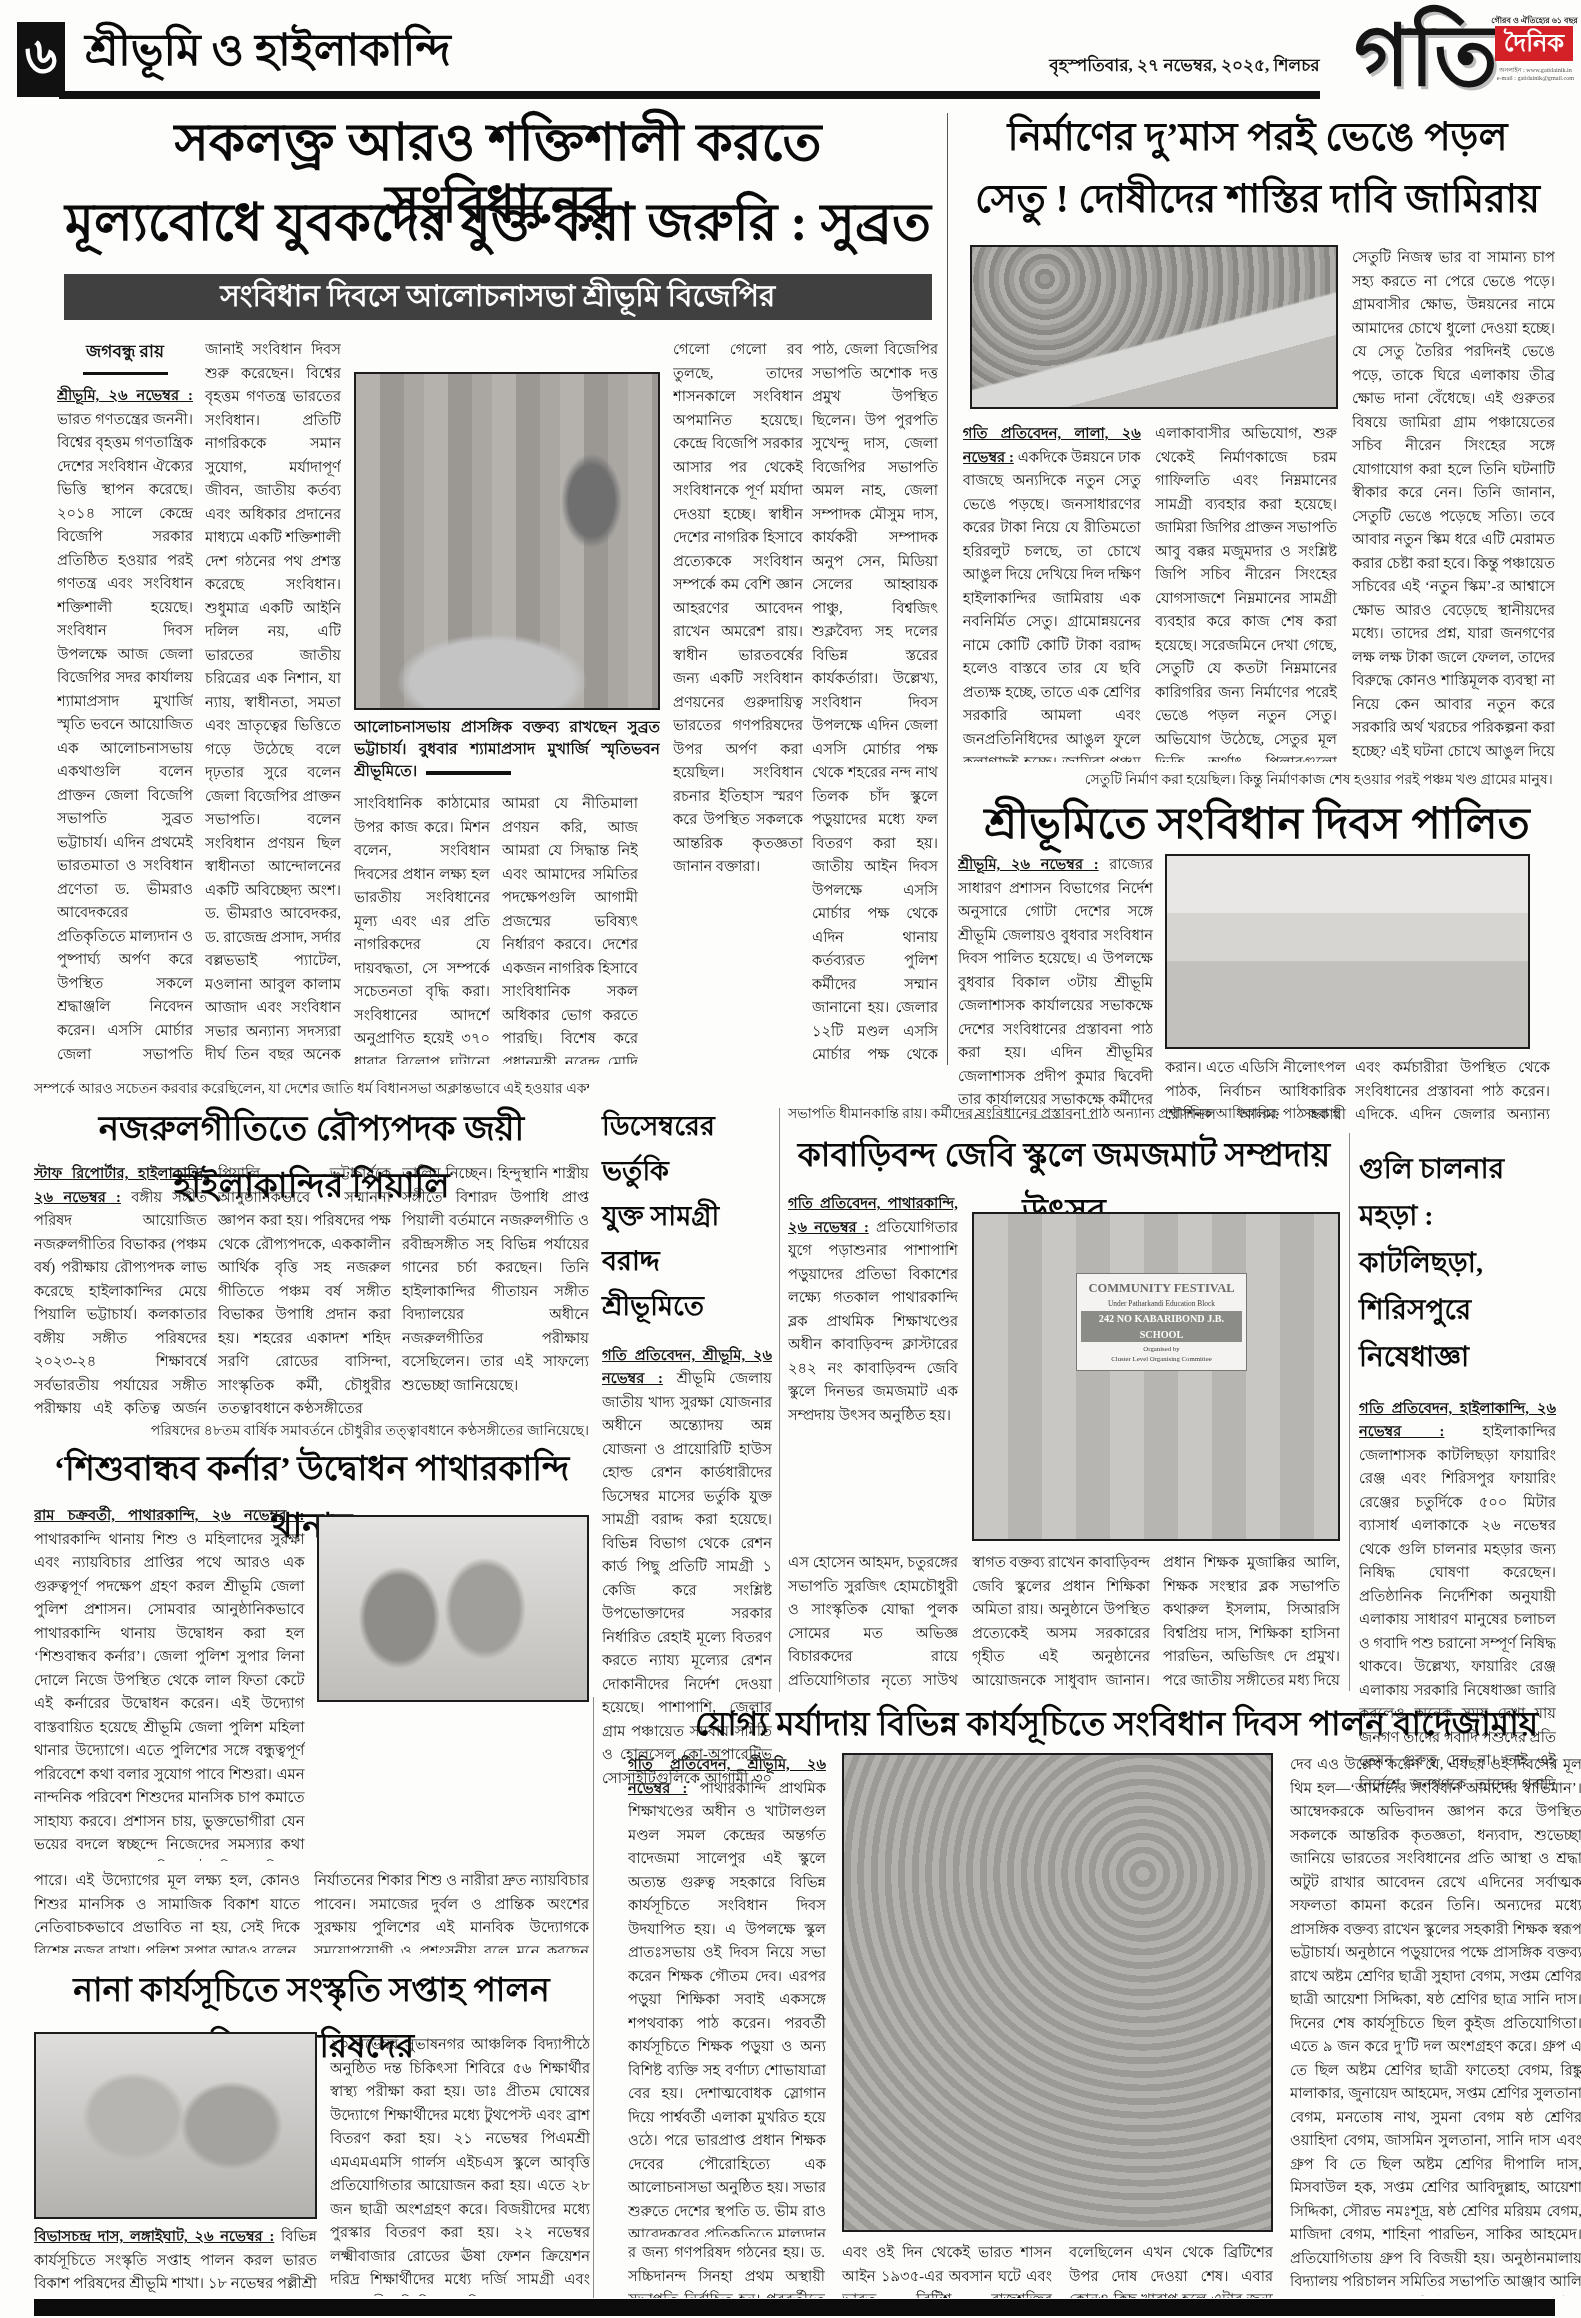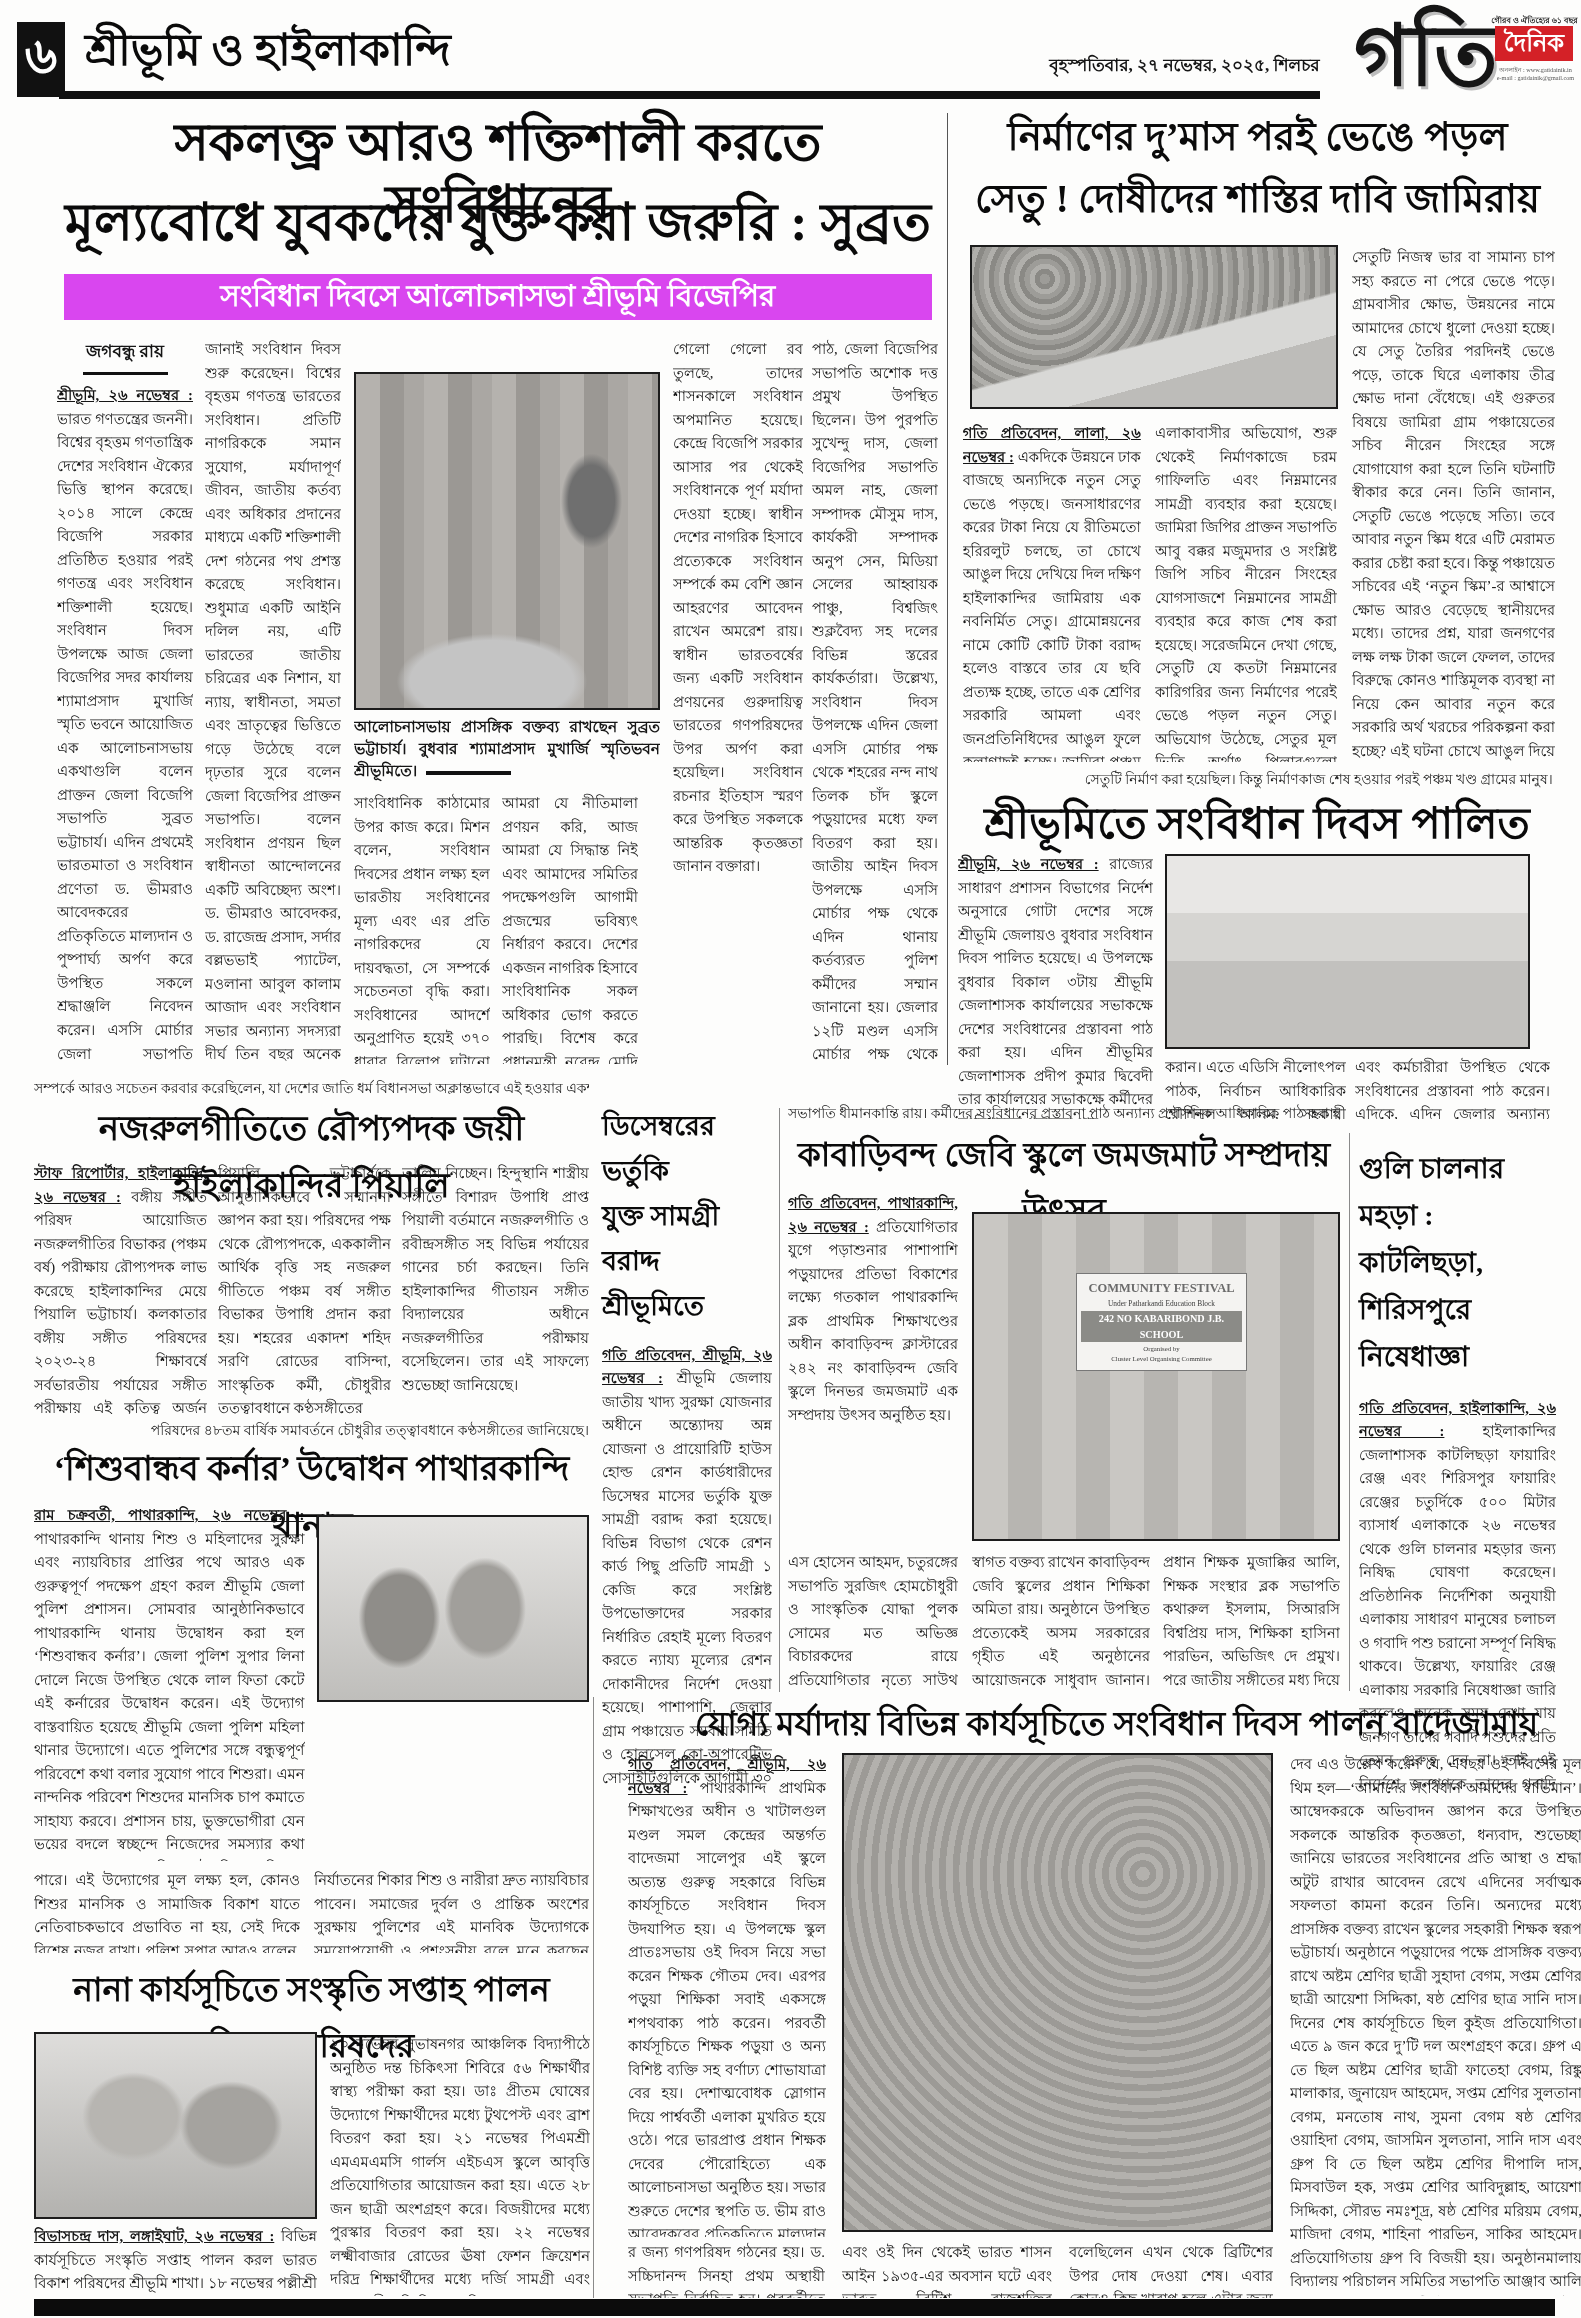--- a/index.html
+++ b/index.html
@@ -6,21 +6,21 @@
   body{width:1581px;height:2319px;position:relative;background:#fdfdfc;
        font-family:"Liberation Serif","DejaVu Serif",serif;color:#151515;overflow:hidden;}
   .abs{position:absolute;}
   .jt{text-align:justify;}
   .ctr{text-align:center;}
   .col{font-size:14.7px;line-height:1.6;overflow:hidden;word-break:break-word;}
   .dl{font-weight:bold;text-decoration:underline;}
   .hl{font-weight:bold;color:#0a0a0a;letter-spacing:0;}
   .hl-main{font-size:52px;line-height:1.18;}
   .hl-lg{font-size:39px;line-height:1.2;}
-  .subhead-bar{background:#d946ef;color:#ffffff;font-weight:bold;font-size:29.5px;
+  .subhead-bar{background:#404040;color:#ffffff;font-weight:bold;font-size:29.5px;
                display:flex;align-items:center;justify-content:center;}
   .photo{border:2.8px solid #1c1c1c;box-sizing:border-box;overflow:hidden;}
   .caption{font-weight:bold;font-size:15.3px;line-height:1.45;}
   .strip{font-size:14px;color:#222;white-space:nowrap;overflow:hidden;text-align:right;}
   .vrule{background:#8a8a8a;width:1.1px;}
   .byline{font-weight:bold;font-size:17px;text-align:center;}
   .byline-bar{width:85px;height:3.4px;background:#111;margin:5.7px auto 0 auto;}
   
   .ph-main{background:
      radial-gradient(51px 79px at 78% 38%, #6f6f6f 0 45%, transparent 60%),

